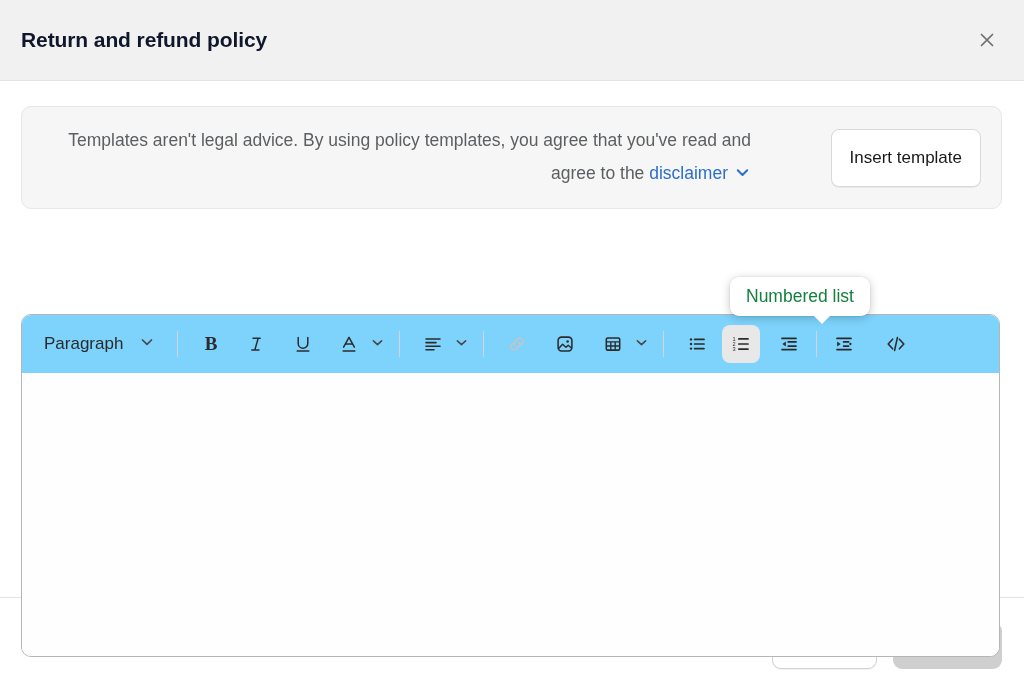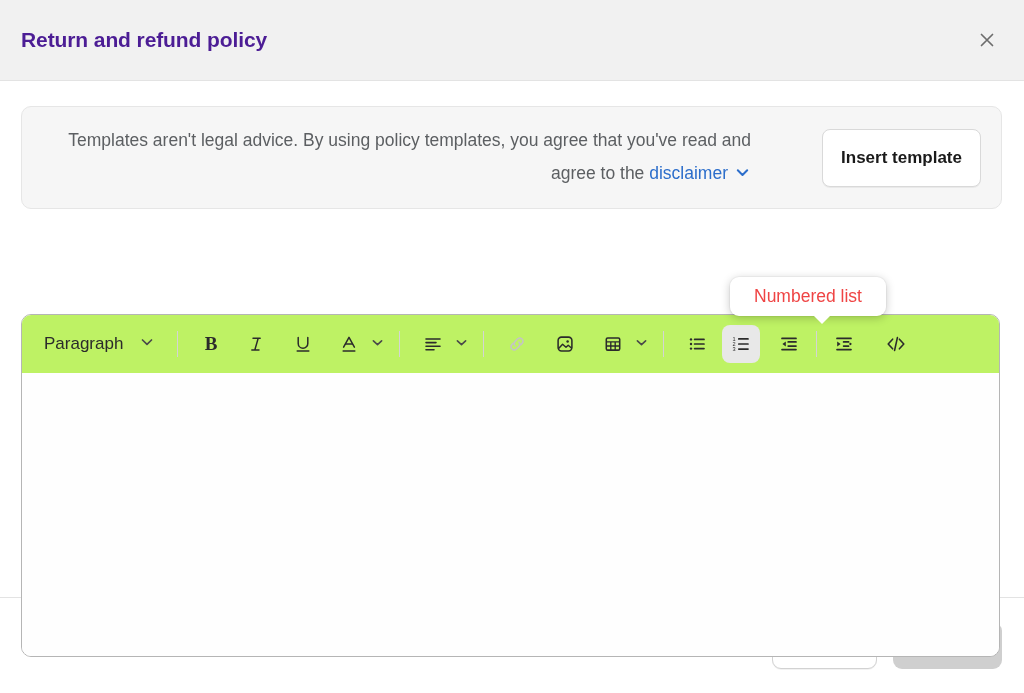--- a/index.html
+++ b/index.html
@@ -33,21 +33,21 @@
     border-bottom: 1px solid #e3e3e3;
     box-sizing: border-box;
     display: flex;
     align-items: center;
     flex: 0 0 auto;
   }
   .modal-title {
     margin-left: 21px;
     font-size: 21px;
     font-weight: bold;
-    color: #4c1d95;
+    color: #0f172a;
     letter-spacing: -0.1px;
     text-align: right;
   }
   .close-btn {
     position: absolute;
     right: 18px;
     top: 50%;
     transform: translateY(-50%);
     width: 38px;
     height: 38px;
@@ -106,21 +106,21 @@
   }
   .insert-template-btn {
     flex: 0 0 auto;
     height: 58px;
     padding: 0 18px;
     background: #ffffff;
     border: 1px solid #d9d9d9;
     border-radius: 8px;
     font-family: "Liberation Sans", sans-serif;
     font-size: 17px;
-    font-weight: bold;
+    font-weight: normal;
     color: #1a1a1a;
     cursor: pointer;
     box-shadow: 0 1px 0 rgba(0,0,0,0.05);
     white-space: nowrap;
   }
 
   
   .editor {
     position: absolute;
     left: 21px;
@@ -131,21 +131,21 @@
     border: 1px solid #b5b5b5;
     border-radius: 10px;
     background: #ffffff;
     overflow: hidden;
     display: flex;
     flex-direction: column;
   }
   .toolbar {
     height: 58px;
     flex: 0 0 auto;
-    background: #bef264;
+    background: #7dd3fc;
     display: flex;
     align-items: center;
     padding: 0 8px;
     box-sizing: border-box;
     position: relative;
   }
   .tb-btn {
     height: 38px;
     min-width: 38px;
     border: none;
@@ -206,23 +206,23 @@
   }
 
   
   .tooltip {
     position: absolute;
     left: 730px;
     top: 196px;
     background: #ffffff;
     border-radius: 9px;
     box-shadow: 0 2px 10px rgba(0,0,0,0.22), 0 0 0 1px rgba(0,0,0,0.03);
-    padding: 9px 24px;
+    padding: 9px 16px;
     font-size: 17.5px;
-    color: #ef4444;
+    color: #15803d;
     white-space: nowrap;
     z-index: 30;
   }
   .tooltip::after {
     content: "";
     position: absolute;
     left: 83px;
     bottom: -8px;
     width: 18px;
     height: 9px;

